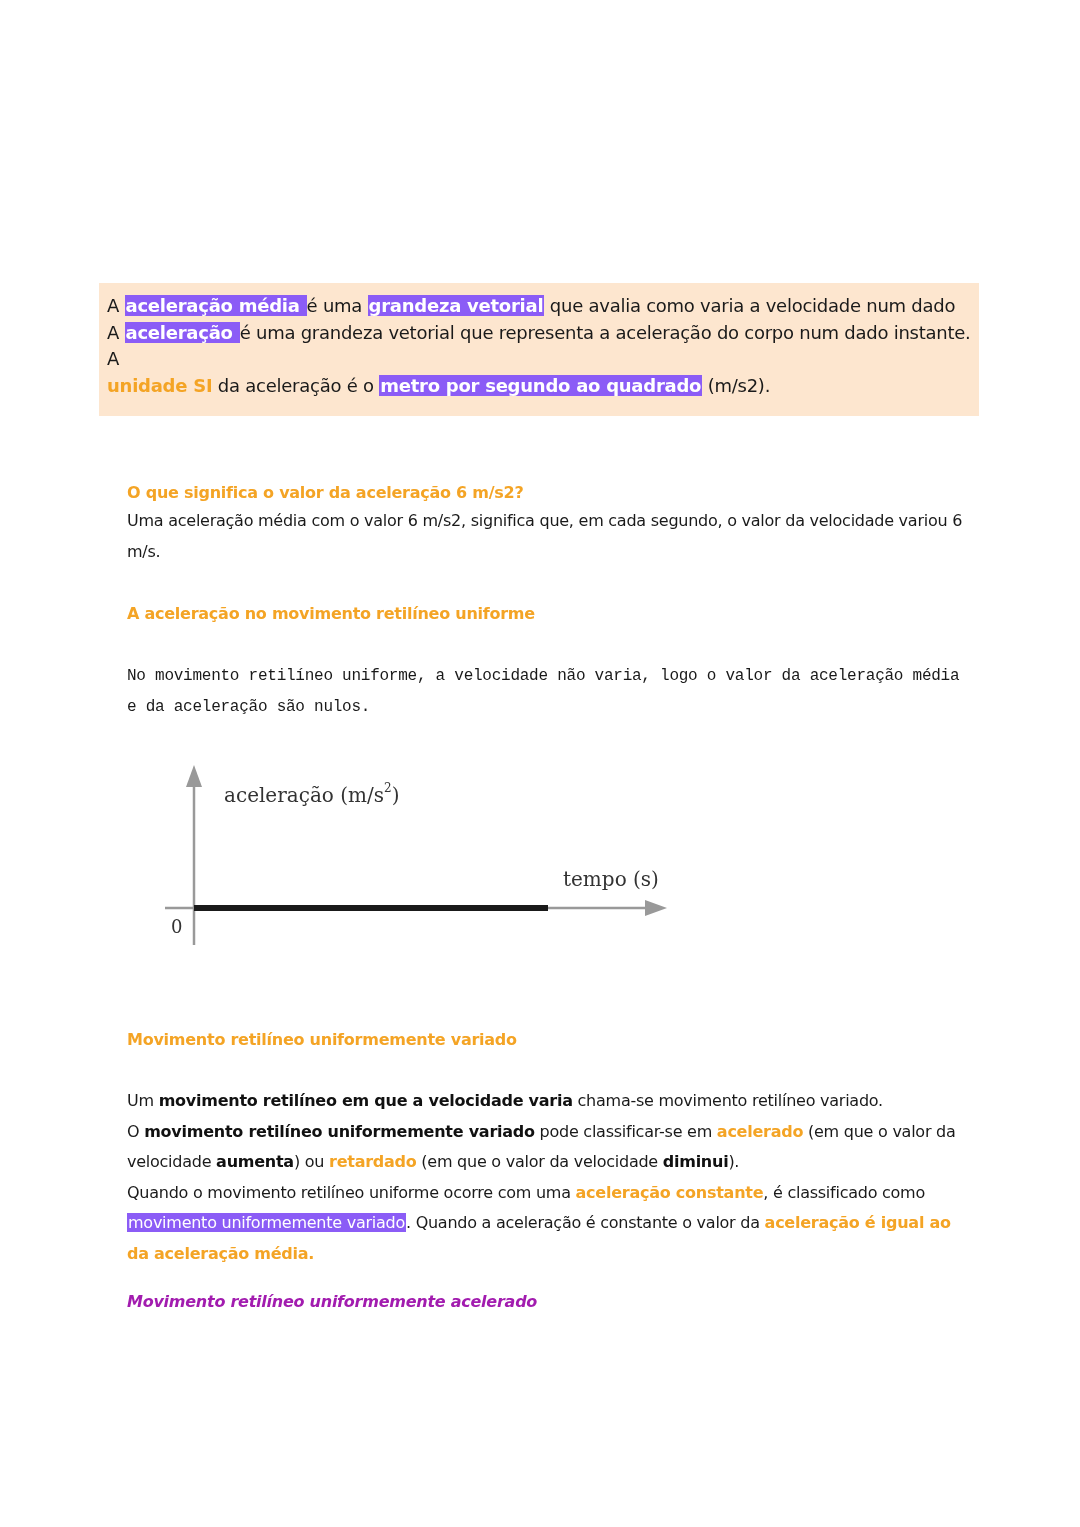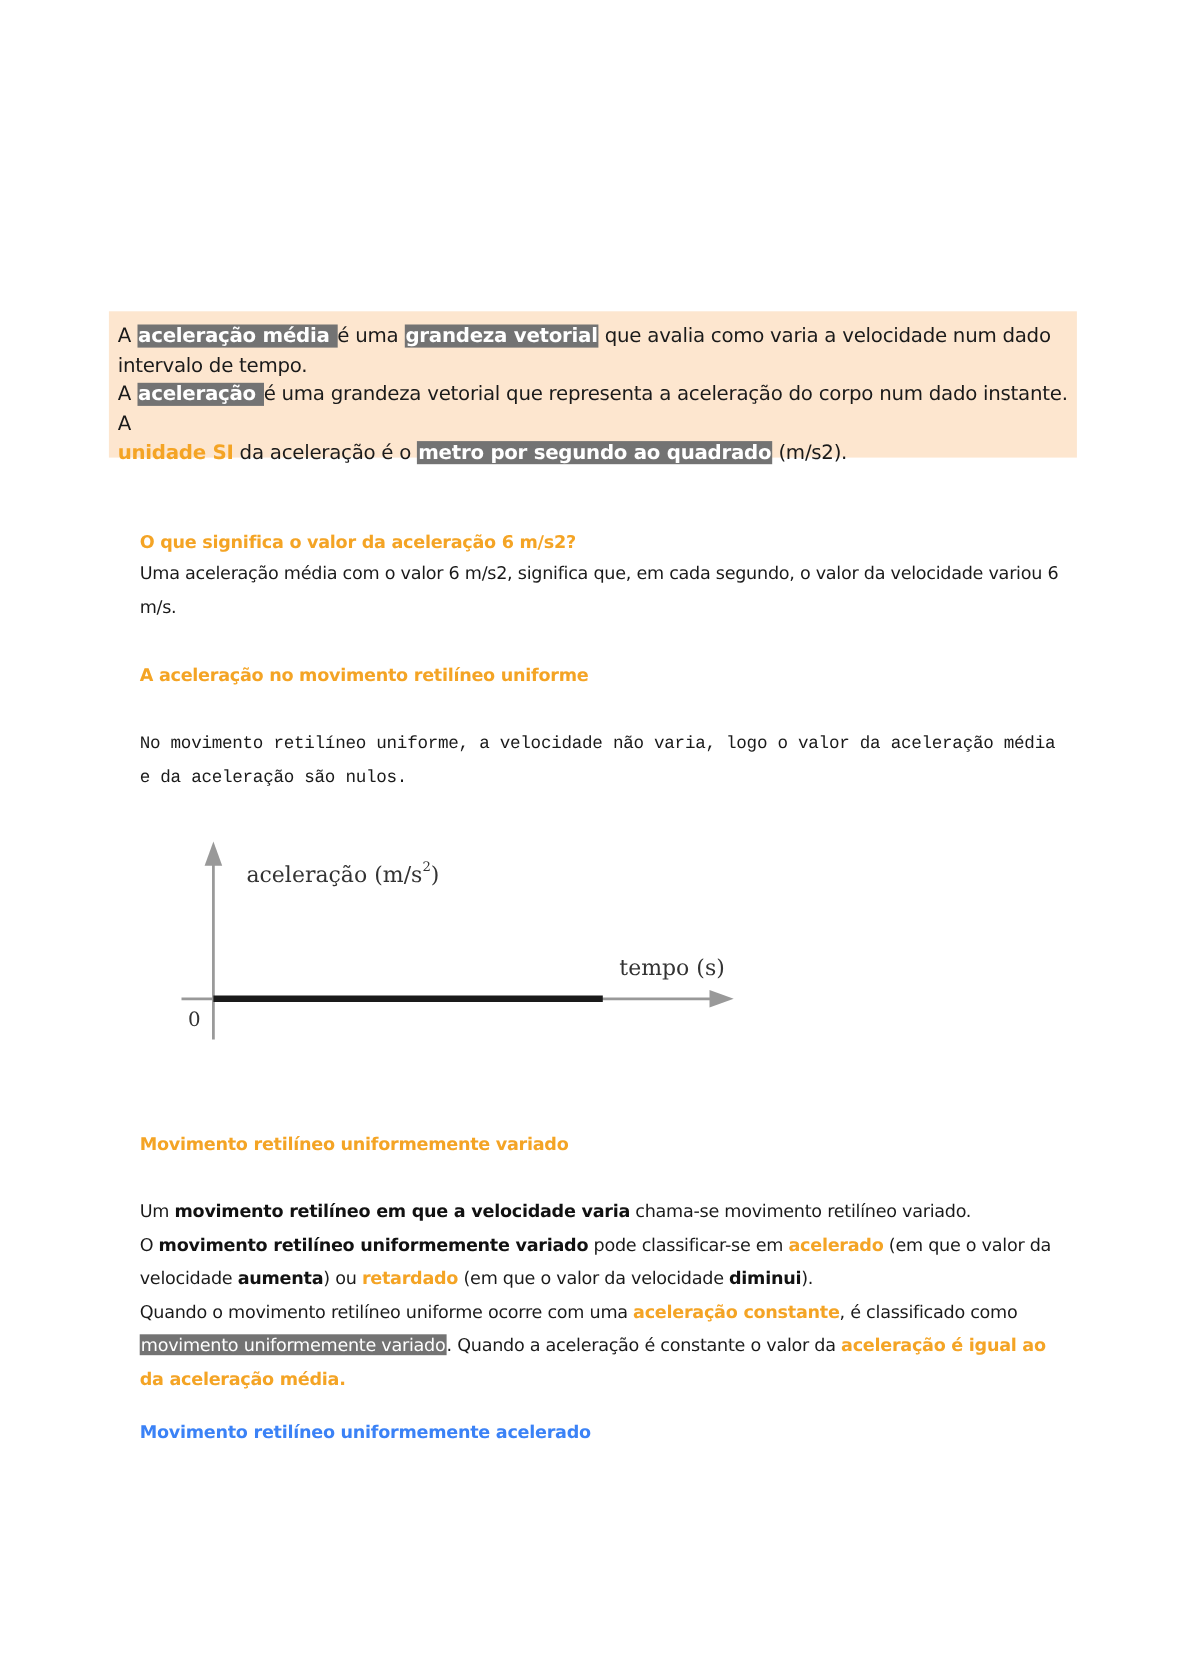--- a/index.html
+++ b/index.html
@@ -5,36 +5,35 @@
   html, body { margin: 0; padding: 0; }
   body {
     width: 1080px; height: 1527px; background: #ffffff; position: relative; overflow: hidden;
     font-family: "DejaVu Sans", sans-serif; color: #1a1a1a;
   }
   .box {
     position: absolute; left: 99px; top: 283px; width: 880px; height: 133px;
     background: #fde6cf; box-sizing: border-box; padding: 10px 8px 0 8px;
     font-size: 18px; line-height: 26.5px; letter-spacing: -0.25px;
   }
-  .hl { background: #737373; color: #ffffff; font-weight: bold; padding: 0 1px; }
+  .hl { background: #8b5cf6; color: #ffffff; font-weight: bold; padding: 0 1px; }
   .or { color: #f4a425; font-weight: bold; }
   b { font-weight: bold; color: #111; }
   .sec { position: absolute; left: 127px; width: 840px; font-size: 16px; letter-spacing: -0.25px; }
   .head { font-weight: bold; color: #f4a425; }
-  .head.dark { color: #3b82f6; }
+  .head.dark { color: #a21caf; font-style: italic; }
   .p { line-height: 30.5px; }
   .chart { position: absolute; left: 155px; top: 760px; width: 520px; height: 190px; }
   .chart svg text { font-family: "DejaVu Serif", serif; fill: #333; }
 </style>
 </head>
 <body>
 
 <div class="box">
   <div><span>A </span><span class="hl">aceleração média </span><span>é uma </span><span class="hl">grandeza vetorial</span><span> que avalia como varia a velocidade num dado</span></div>
-  <div>intervalo de tempo.</div>
   <div><span>A </span><span class="hl">aceleração </span><span>é uma grandeza vetorial que representa a aceleração do corpo num dado instante. A</span></div>
   <div><span class="or">unidade SI</span><span> da aceleração é o </span><span class="hl">metro por segundo ao quadrado</span><span> (m/s2).</span></div>
 </div>
 
 <div class="sec" style="top:480px;">
   <div class="head" style="line-height:26px;">O que significa o valor da aceleração 6 m/s2?</div>
   <div class="p">Uma aceleração média com o valor 6 m/s2, significa que, em cada segundo, o valor da velocidade variou 6 m/s.</div>
 </div>
 
 <div class="sec" style="top:600px;">

